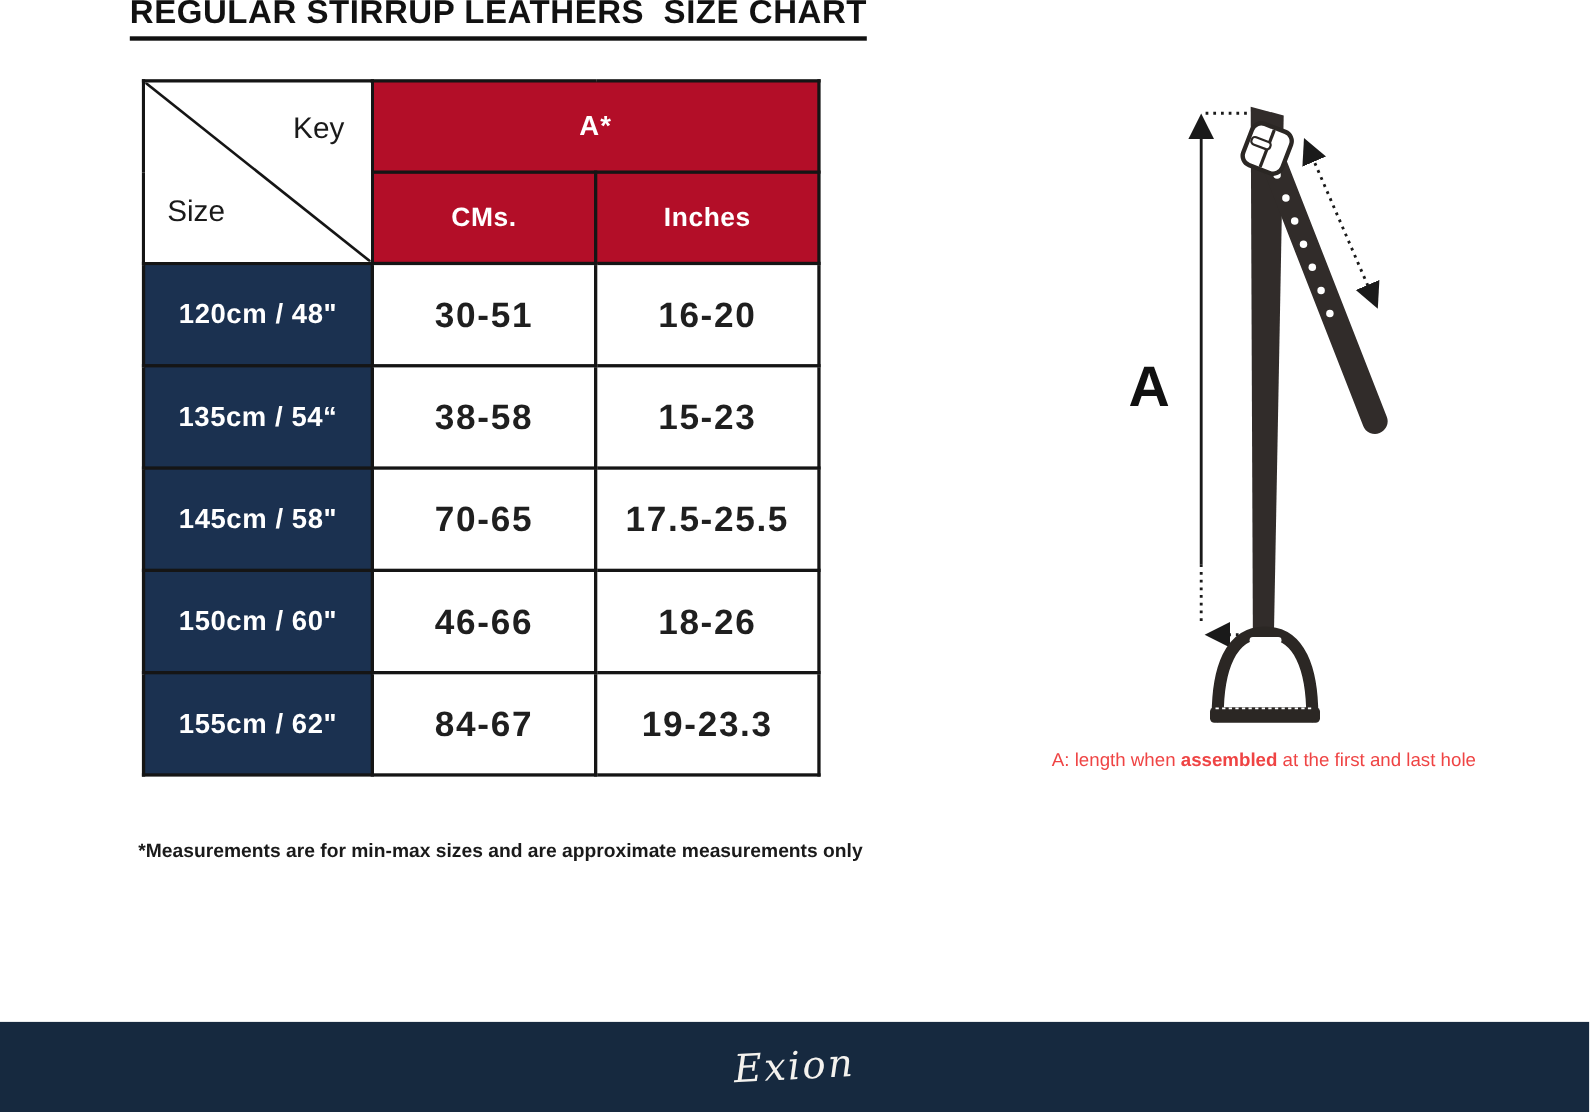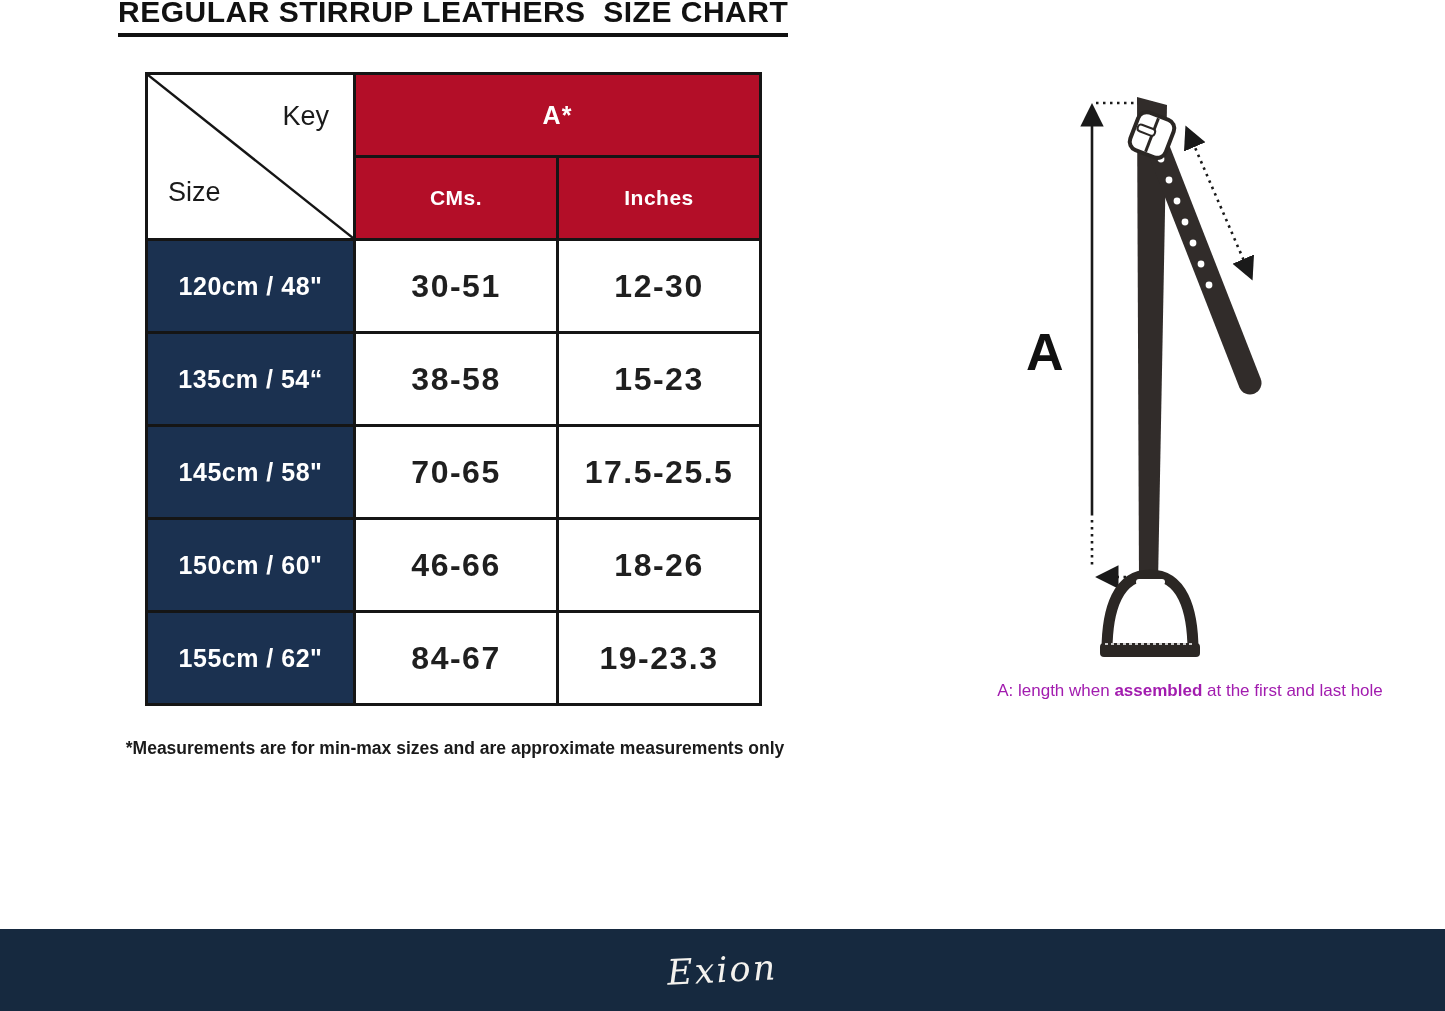--- a/index.html
+++ b/index.html
@@ -25,21 +25,21 @@
     color: #111;
     white-space: pre;
     border-bottom: 4px solid #111;
     padding-bottom: 3px;
     line-height: 1.2;
   }
 
   
   table.size-chart {
     position: absolute;
-    left: 145px;
+    left: 129px;
     top: 72px;
     width: 617px;
     border-collapse: collapse;
     table-layout: fixed;
   }
   table.size-chart td {
     border: 3px solid #151515;
     text-align: center;
     vertical-align: middle;
     padding: 0;
@@ -71,42 +71,42 @@
     font-size: 27px;
     font-weight: 400;
     color: #1a1a1a;
   }
   td.red-cell {
     background: #b30e28;
     color: #ffffff;
     font-weight: 700;
   }
   td.group-header { height: 80px; font-size: 25px; letter-spacing: 1px; }
-  td.sub-header   { height: 80px; font-size: 21px; letter-spacing: 0.5px; margin-left: 16px; }
+  td.sub-header   { height: 80px; font-size: 24px; letter-spacing: 0.5px; margin-left: 16px; }
   td.size-cell {
     background: #1b3150;
     color: #ffffff;
     font-weight: 700;
     font-size: 25px;
     height: 90px;
     letter-spacing: 0.5px;
   }
   td.value-cell {
     background: #ffffff;
     color: #1f1f1f;
     font-weight: 700;
     font-size: 32px;
     letter-spacing: 1.5px;
   }
 
   
   .footnote {
     position: absolute;
     left: 115px;
-    top: 738px;
+    top: 763px;
     width: 680px;
     margin: 0;
     text-align: center;
     font-size: 17.5px;
     font-weight: 700;
     color: #1a1a1a;
   }
 
   
   .diagram {
@@ -121,28 +121,28 @@
     position: absolute;
     left: 1026px;
     top: 326px;
     font-size: 52px;
     font-weight: 700;
     color: #111;
     line-height: 1;
   }
   .diagram-caption {
     position: absolute;
-    left: 935px;
+    left: 894px;
     top: 681px;
     width: 510px;
     margin: 0;
     text-align: center;
     font-size: 17px;
     font-weight: 400;
-    color: #a21caf;
+    color: #ef4444;
   }
   .diagram-caption .bold { font-weight: 800; }
 
   
   .footer-bar {
     position: absolute;
     left: 0;
     top: 929px;
     width: 1445px;
     height: 82px;
@@ -179,21 +179,21 @@
       </td>
       <td class="red-cell group-header" colspan="2">A*</td>
     </tr>
     <tr>
       <td class="red-cell sub-header">CMs.</td>
       <td class="red-cell sub-header">Inches</td>
     </tr>
     <tr>
       <td class="size-cell">120cm / 48"</td>
       <td class="value-cell">30-51</td>
-      <td class="value-cell">12-30</td>
+      <td class="value-cell">16-20</td>
     </tr>
     <tr>
       <td class="size-cell">135cm / 54“</td>
       <td class="value-cell">38-58</td>
       <td class="value-cell">15-23</td>
     </tr>
     <tr>
       <td class="size-cell">145cm / 58"</td>
       <td class="value-cell">70-65</td>
       <td class="value-cell">17.5-25.5</td>

